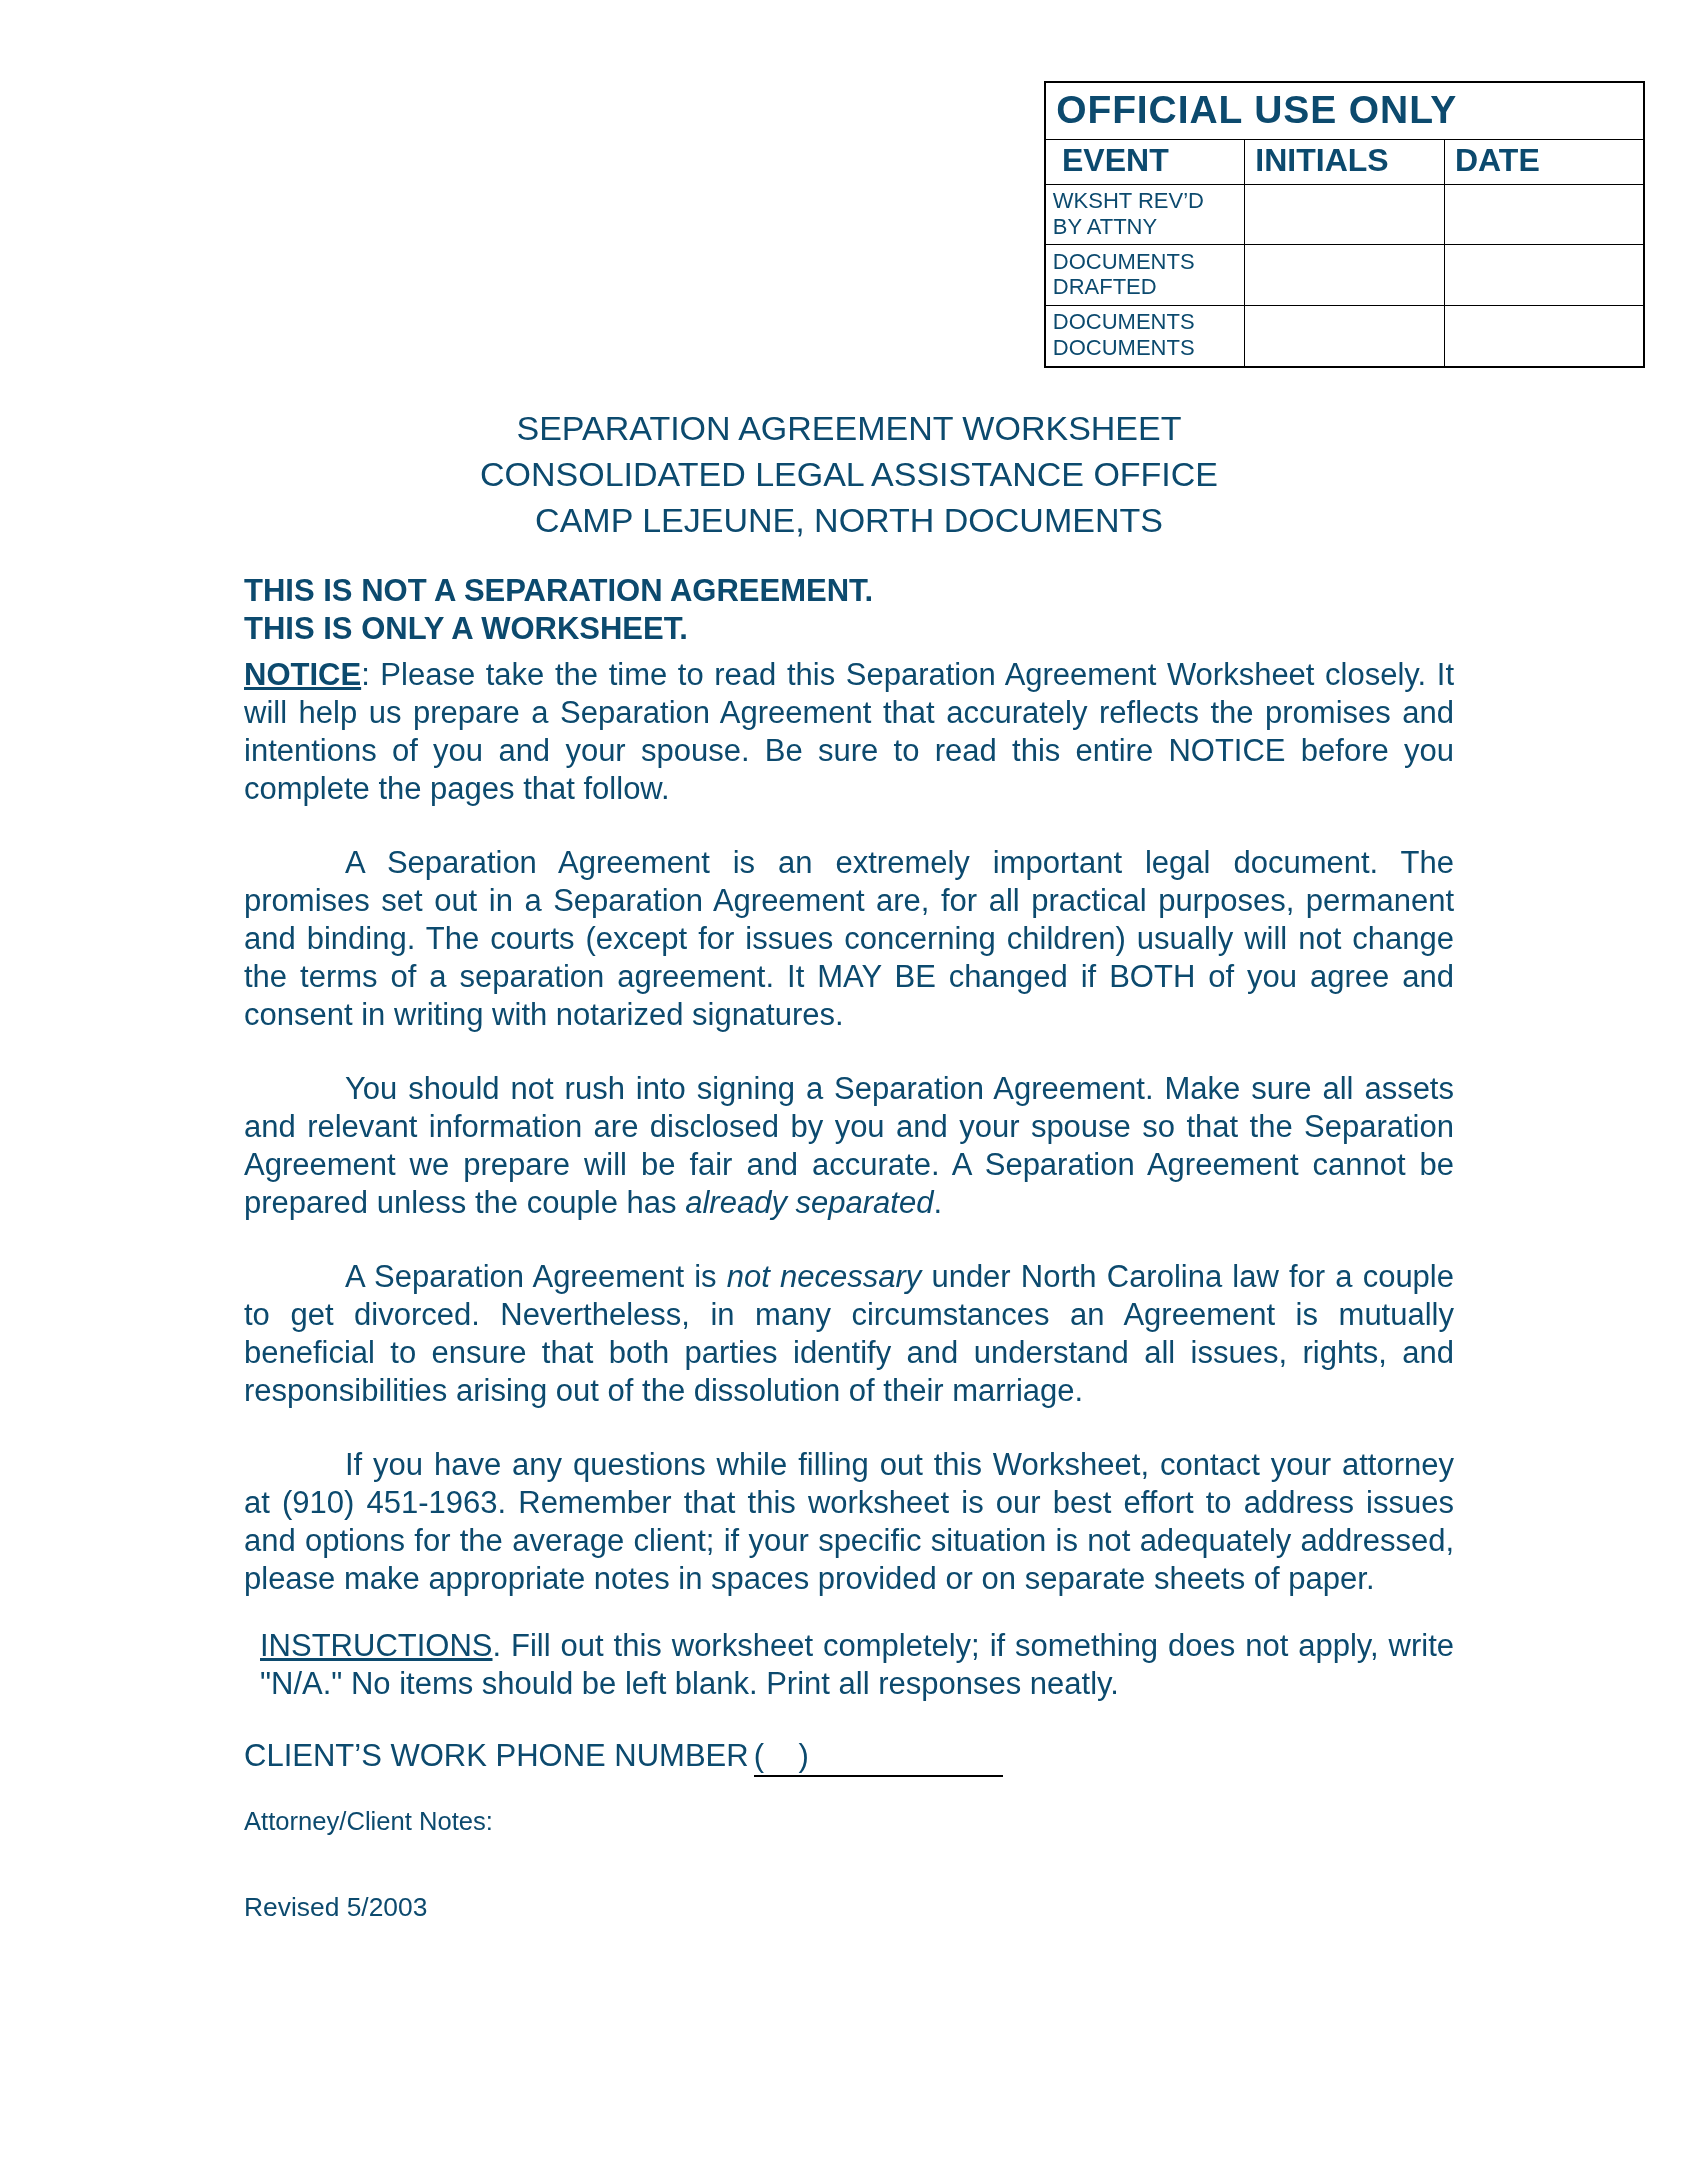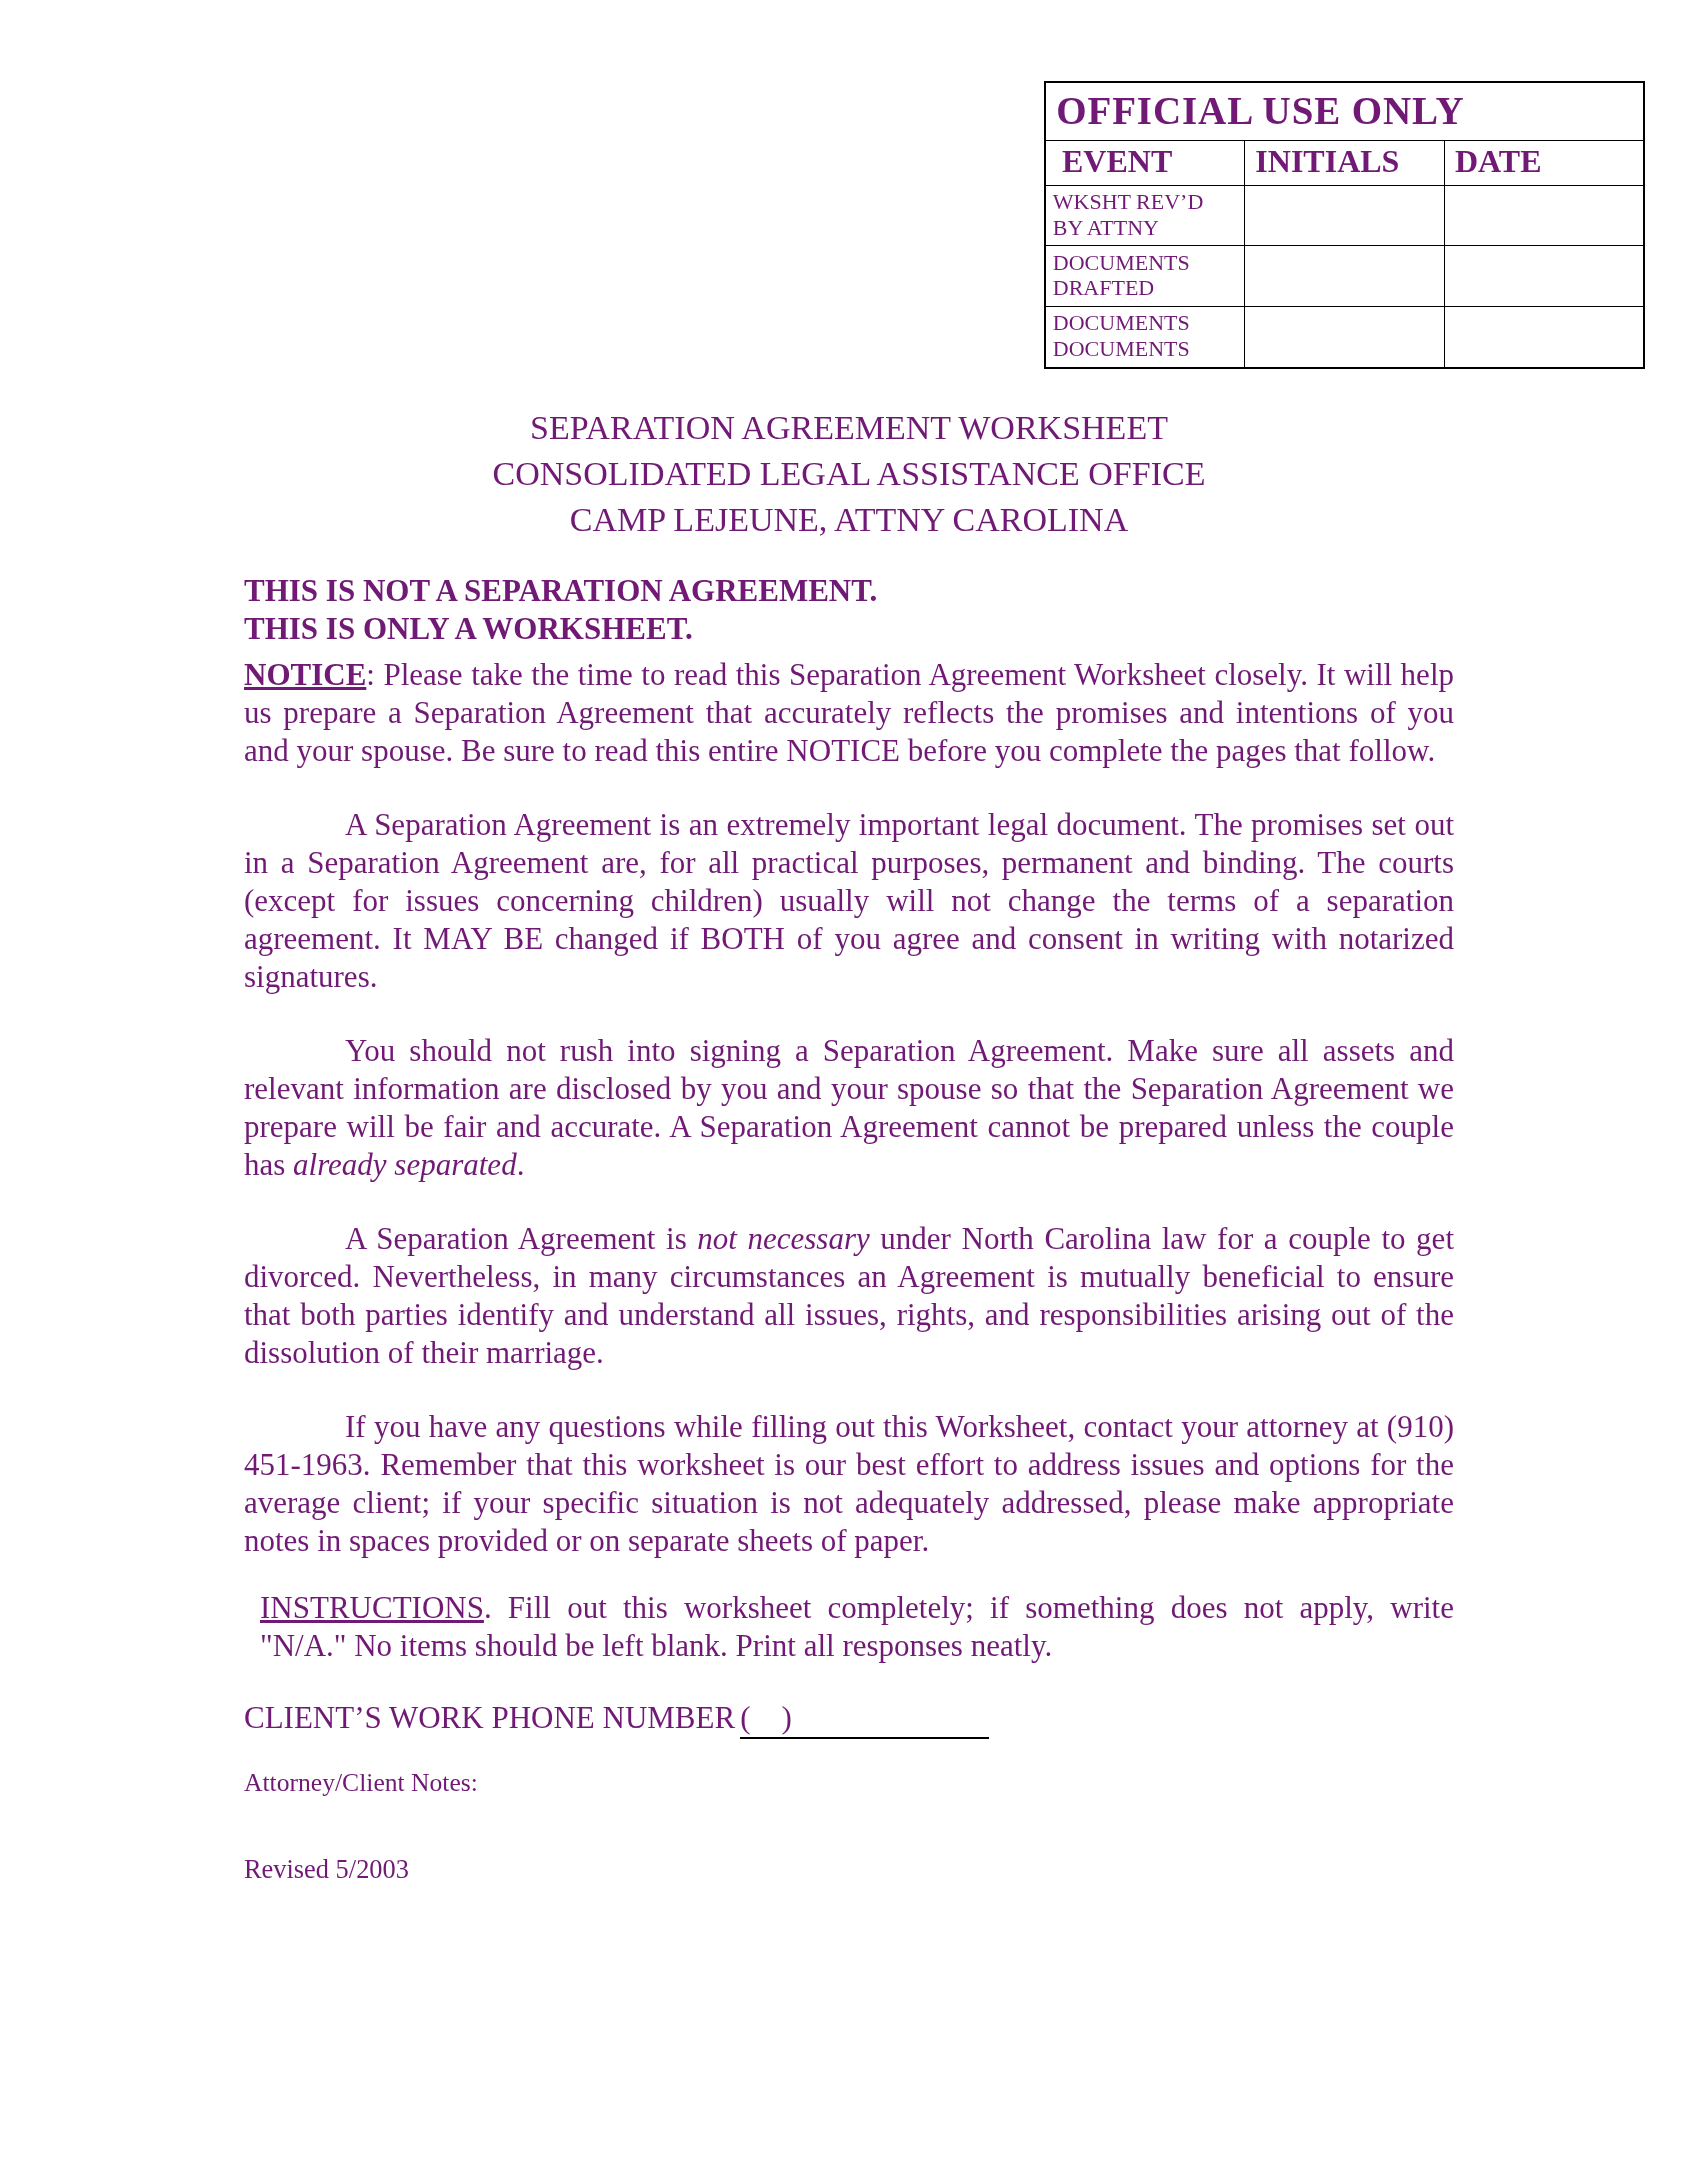--- a/index.html
+++ b/index.html
@@ -1,22 +1,22 @@
 <!DOCTYPE html>
 <html style="font-size:13.6px"><head>
 <meta charset="utf-8">
 <style>
   html,body{margin:0;padding:0;background:#ffffff;}
   .page{
     position:relative;
     width:1685px;
     height:2181px;
     background:#ffffff;
-    color:#701a75;
-    font-family:Liberation Serif, serif;
+    color:#0c4a6e;
+    font-family:Liberation Sans, sans-serif;
     overflow:hidden;
   }
 
   
   .ou-table{
     position:absolute;
     top:81px;
     left:1044px;
     width:601px;
     border-collapse:collapse;
@@ -124,21 +124,21 @@
         </td>
         <td></td>
         <td></td>
       </tr>
     </tbody>
   </table>
 
   <div class="doc-title">
     <div>SEPARATION AGREEMENT WORKSHEET</div>
     <div>CONSOLIDATED LEGAL ASSISTANCE OFFICE</div>
-    <div>CAMP LEJEUNE, ATTNY CAROLINA</div>
+    <div>CAMP LEJEUNE, NORTH DOCUMENTS</div>
   </div>
 
   <div class="content">
 
     <div class="warn-line">THIS IS NOT A SEPARATION AGREEMENT.</div>
     <div class="warn-line">THIS IS ONLY A WORKSHEET.</div>
 
     <p class="para notice-para"><span class="bold underline">NOTICE</span><span>:  Please take the time to read this Separation Agreement Worksheet closely.  It will help us prepare a Separation Agreement that accurately reflects the promises and intentions of you and your spouse.  Be sure to read this entire NOTICE before you complete the pages that follow.</span></p>
 
     <p class="para indent">A Separation Agreement is an extremely important legal document.  The promises set out in a Separation Agreement are, for all practical purposes, permanent and binding.  The courts (except for issues concerning children) usually will not change the terms of a separation agreement.  It MAY BE changed if BOTH of you agree and consent in writing with notarized signatures.</p>

